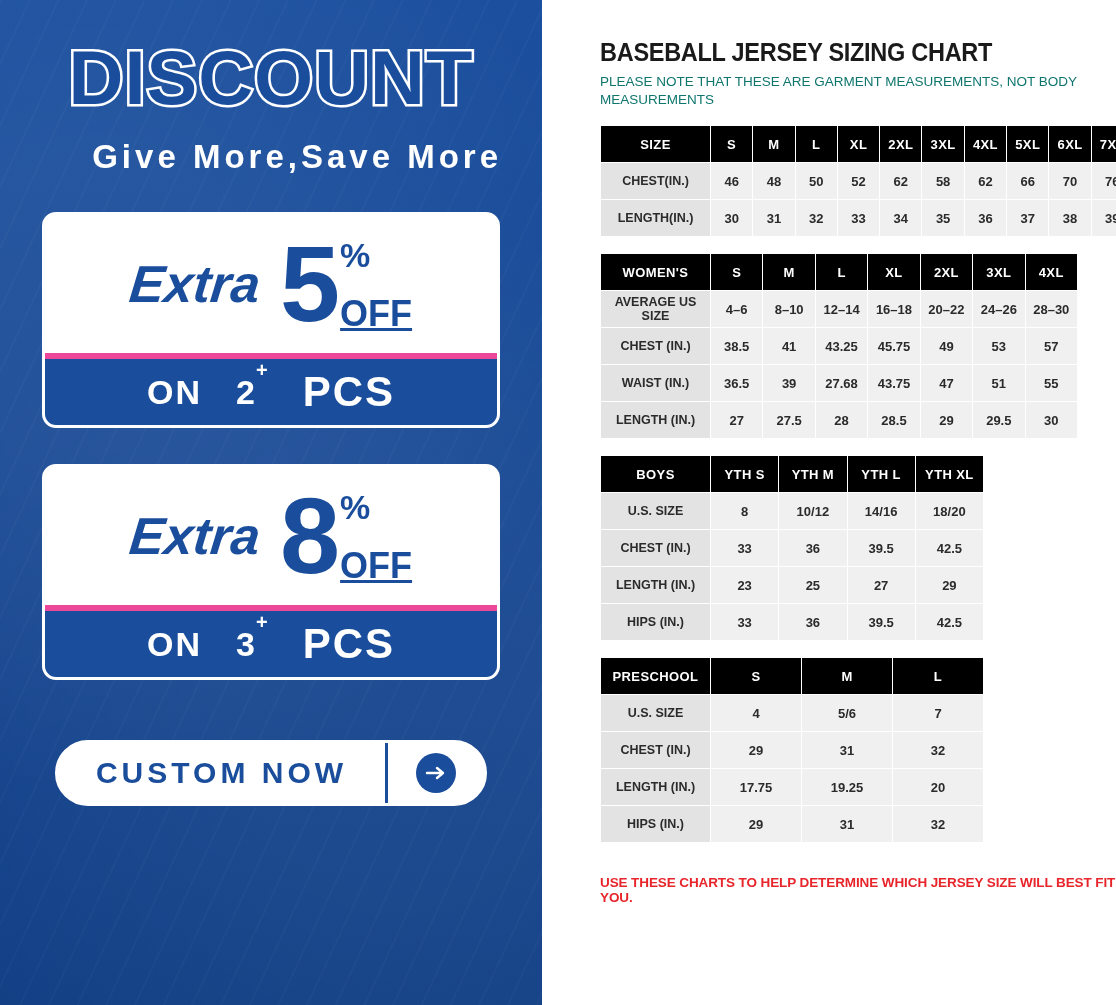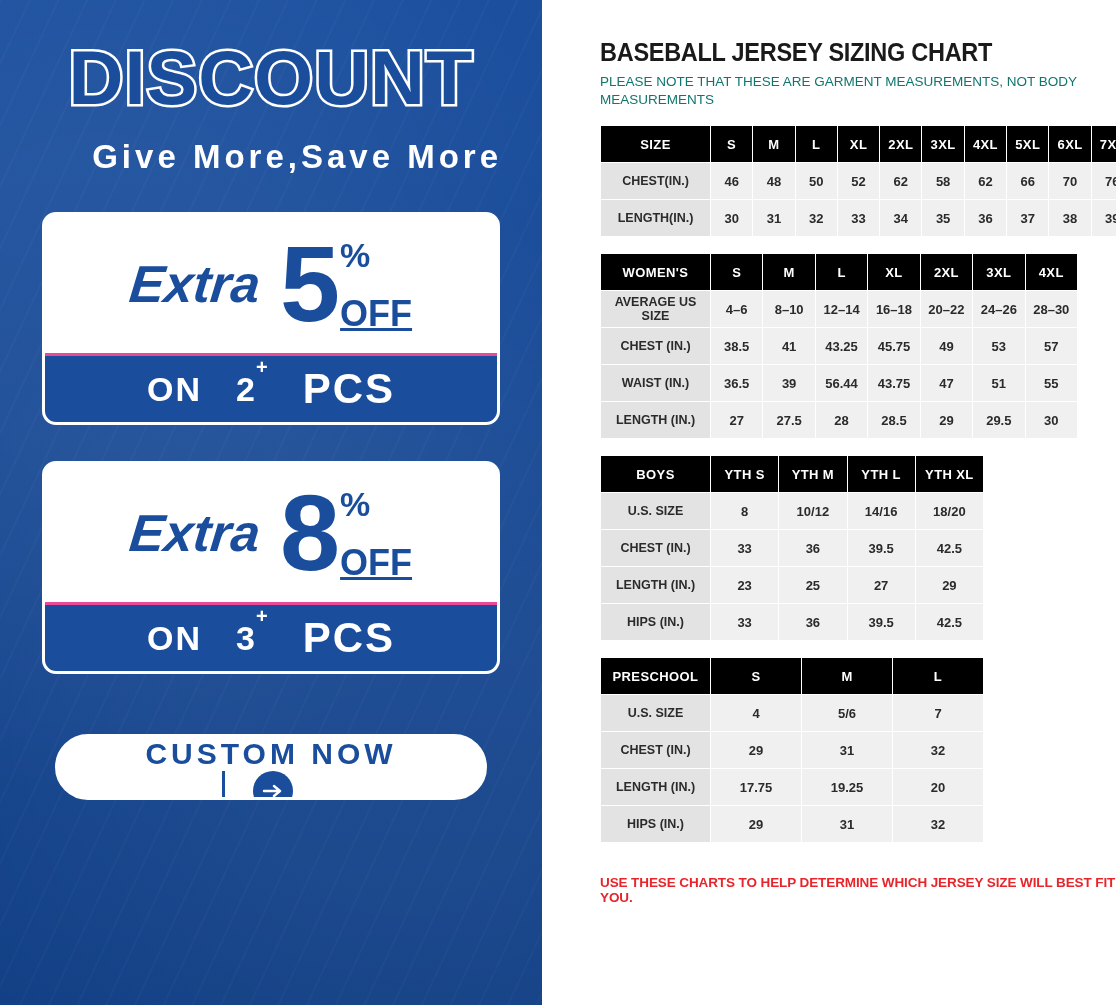--- a/index.html
+++ b/index.html
@@ -129,21 +129,21 @@
     text-decoration: underline;
   }
   .offer-bottom {
     background: #1a4e9c;
     height: 66px;
     display: flex;
     align-items: center;
     justify-content: center;
     gap: 34px;
     color: #ffffff;
-    border-top: 3px solid #ec4899;
+    border-top: 6px solid #ec4899;
   }
   .offer-on {
     font-size: 34px;
     font-weight: bold;
     letter-spacing: 2px;
   }
   .offer-qty {
     font-size: 34px;
     font-weight: bold;
     letter-spacing: 1px;
@@ -166,21 +166,20 @@
     border: 3px solid #ffffff;
     border-radius: 34px;
     background: #ffffff;
     display: flex;
     align-items: center;
     justify-content: space-between;
     padding: 0 0 0 0;
     box-sizing: border-box;
     overflow: hidden;
     cursor: pointer;
-    flex-direction: column;
   }
   .custom-btn-label {
     flex: 1;
     text-align: center;
     color: #1a4e9c;
     font-size: 30px;
     font-weight: bold;
     letter-spacing: 4px;
   }
   .custom-btn-arrow {
@@ -436,21 +435,21 @@
           <td>43.25</td>
           <td>45.75</td>
           <td>49</td>
           <td>53</td>
           <td>57</td>
         </tr>
         <tr>
           <td class="rowhead">WAIST (IN.)</td>
           <td>36.5</td>
           <td>39</td>
-          <td>56.44</td>
+          <td>27.68</td>
           <td>43.75</td>
           <td>47</td>
           <td>51</td>
           <td>55</td>
         </tr>
         <tr>
           <td class="rowhead">LENGTH (IN.)</td>
           <td>27</td>
           <td>27.5</td>
           <td>28</td>

